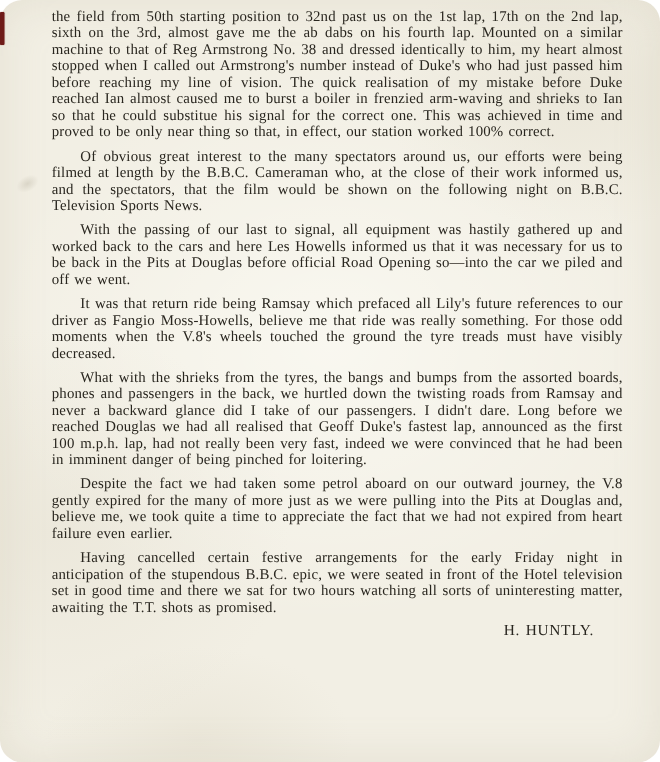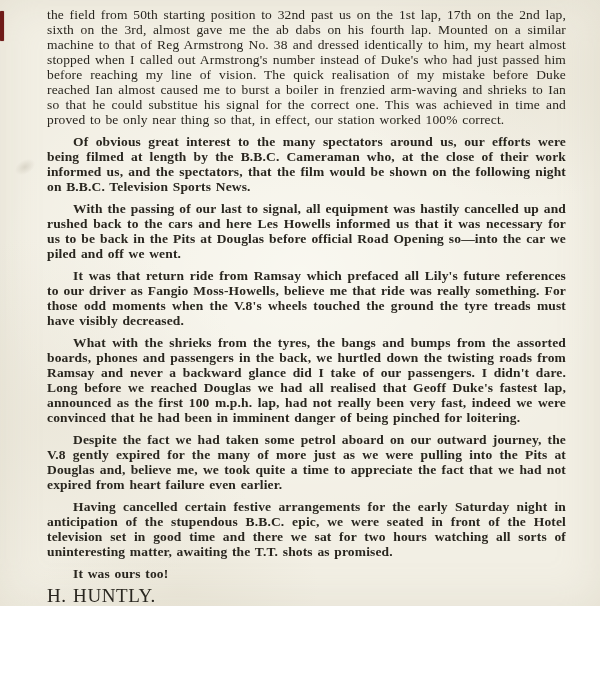--- a/index.html
+++ b/index.html
@@ -5,29 +5,30 @@
   html, body {
     margin: 0;
     padding: 0;
     width: 600px;
     height: 693px;
     overflow: hidden;
   }
   .page {
     position: relative;
     width: 600px;
-    height: 606px;
+    height: 693px;
     background-color: #f2efe4;
     background-image:
       radial-gradient(ellipse 260px 180px at 88% 12%, rgba(221,215,197,0.35), transparent 70%),
       radial-gradient(ellipse 300px 260px at 8% 70%, rgba(222,216,199,0.30), transparent 72%),
       radial-gradient(ellipse 420px 340px at 50% 45%, rgba(255,255,250,0.55), transparent 75%),
       radial-gradient(ellipse 200px 120px at 30% 97%, rgba(219,213,194,0.30), transparent 70%);
     box-shadow: inset 0 0 40px rgba(190,182,160,0.25);
     font-family: "Liberation Serif", "DejaVu Serif", serif;
+    border-radius: 20px;
   }
   .red-mark {
     position: absolute;
     left: 0px;
     top: 11px;
     width: 4px;
     height: 30px;
     background: #6f1b18;
     border-radius: 1px;
     box-shadow: 0 0 1px rgba(111,27,24,0.7);
@@ -51,42 +52,40 @@
     line-height: 15px;
     text-align: justify;
     letter-spacing: 0.15px;
     word-spacing: 1.1px;
   }
   .text-block p {
     margin: 0 0 7px 0;
   }
   .text-block p.indent {
     text-indent: 26px;
-    font-weight: bold;
   }
   .signature {
     margin-top: 4px;
-    text-align: left;
+    text-align: right;
     padding-right: 26px;
     letter-spacing: 0.6px;
     color: #29261f;
-    font-size: 19px;
+    font-size: 14px;
   }
 </style>
 </head>
 <body>
 
 <div class="page">
   <div class="red-mark"></div>
   <div class="smudge"></div>
 
   <div class="text-block">
     <p>the field from 50th starting position to 32nd past us on the 1st lap, 17th on the 2nd lap, sixth on the 3rd, almost gave me the ab dabs on his fourth lap.  Mounted on a similar machine to that of Reg Armstrong No. 38 and dressed identically to him, my heart almost stopped when I called out Armstrong's number instead of Duke's who had just passed him before reaching my line of vision.  The quick realisation of my mistake before Duke reached Ian almost caused me to burst a boiler in frenzied arm-waving and shrieks to Ian so that he could substitue his signal for the correct one.  This was achieved in time and proved to be only near thing so that, in effect, our station worked 100% correct.</p>
     <p class="indent">Of obvious great interest to the many spectators around us, our efforts were being filmed at length by the B.B.C. Cameraman who, at the close of their work informed us, and the spectators, that the film would be shown on the following night on B.B.C. Television Sports News.</p>
-    <p class="indent">With the passing of our last to signal, all equipment was hastily cancelled up and rushed back to the cars and here Les Howells informed us that it was necessary for us to be back in the Pits at Douglas before official Road Opening so—into the car we piled and off we went.</p>
-    <p class="indent">It was that return ride from Ramsay which prefaced all Lily's future references to our driver as Fangio Moss-Howells, believe me that ride was really something. For those odd moments when the V.8's wheels touched the ground the tyre treads must have visibly decreased.</p>
+    <p class="indent">With the passing of our last to signal, all equipment was hastily gathered up and worked back to the cars and here Les Howells informed us that it was necessary for us to be back in the Pits at Douglas before official Road Opening so—into the car we piled and off we went.</p>
+    <p class="indent">It was that return ride being Ramsay which prefaced all Lily's future references to our driver as Fangio Moss-Howells, believe me that ride was really something. For those odd moments when the V.8's wheels touched the ground the tyre treads must have visibly decreased.</p>
     <p class="indent">What with the shrieks from the tyres, the bangs and bumps from the assorted boards, phones and passengers in the back, we hurtled down the twisting roads from Ramsay and never a backward glance did I take of our passengers.  I didn't dare. Long before we reached Douglas we had all realised that Geoff Duke's fastest lap, announced as the first 100 m.p.h. lap, had not really been very fast, indeed we were convinced that he had been in imminent danger of being pinched for loitering.</p>
     <p class="indent">Despite the fact we had taken some petrol aboard on our outward journey, the V.8 gently expired for the many of more just as we were pulling into the Pits at Douglas and, believe me, we took quite a time to appreciate the fact that we had not expired from heart failure even earlier.</p>
-    <p class="indent">Having cancelled certain festive arrangements for the early Saturday night in anticipation of the stupendous B.B.C. epic, we were seated in front of the Hotel television set in good time and there we sat for two hours watching all sorts of uninteresting matter, awaiting the T.T. shots as promised.</p>
-    <p class="indent">It was ours too!</p>
+    <p class="indent">Having cancelled certain festive arrangements for the early Friday night in anticipation of the stupendous B.B.C. epic, we were seated in front of the Hotel television set in good time and there we sat for two hours watching all sorts of uninteresting matter, awaiting the T.T. shots as promised.</p>
     <div class="signature">H. HUNTLY.</div>
   </div>
 </div>
 
 </body></html>

